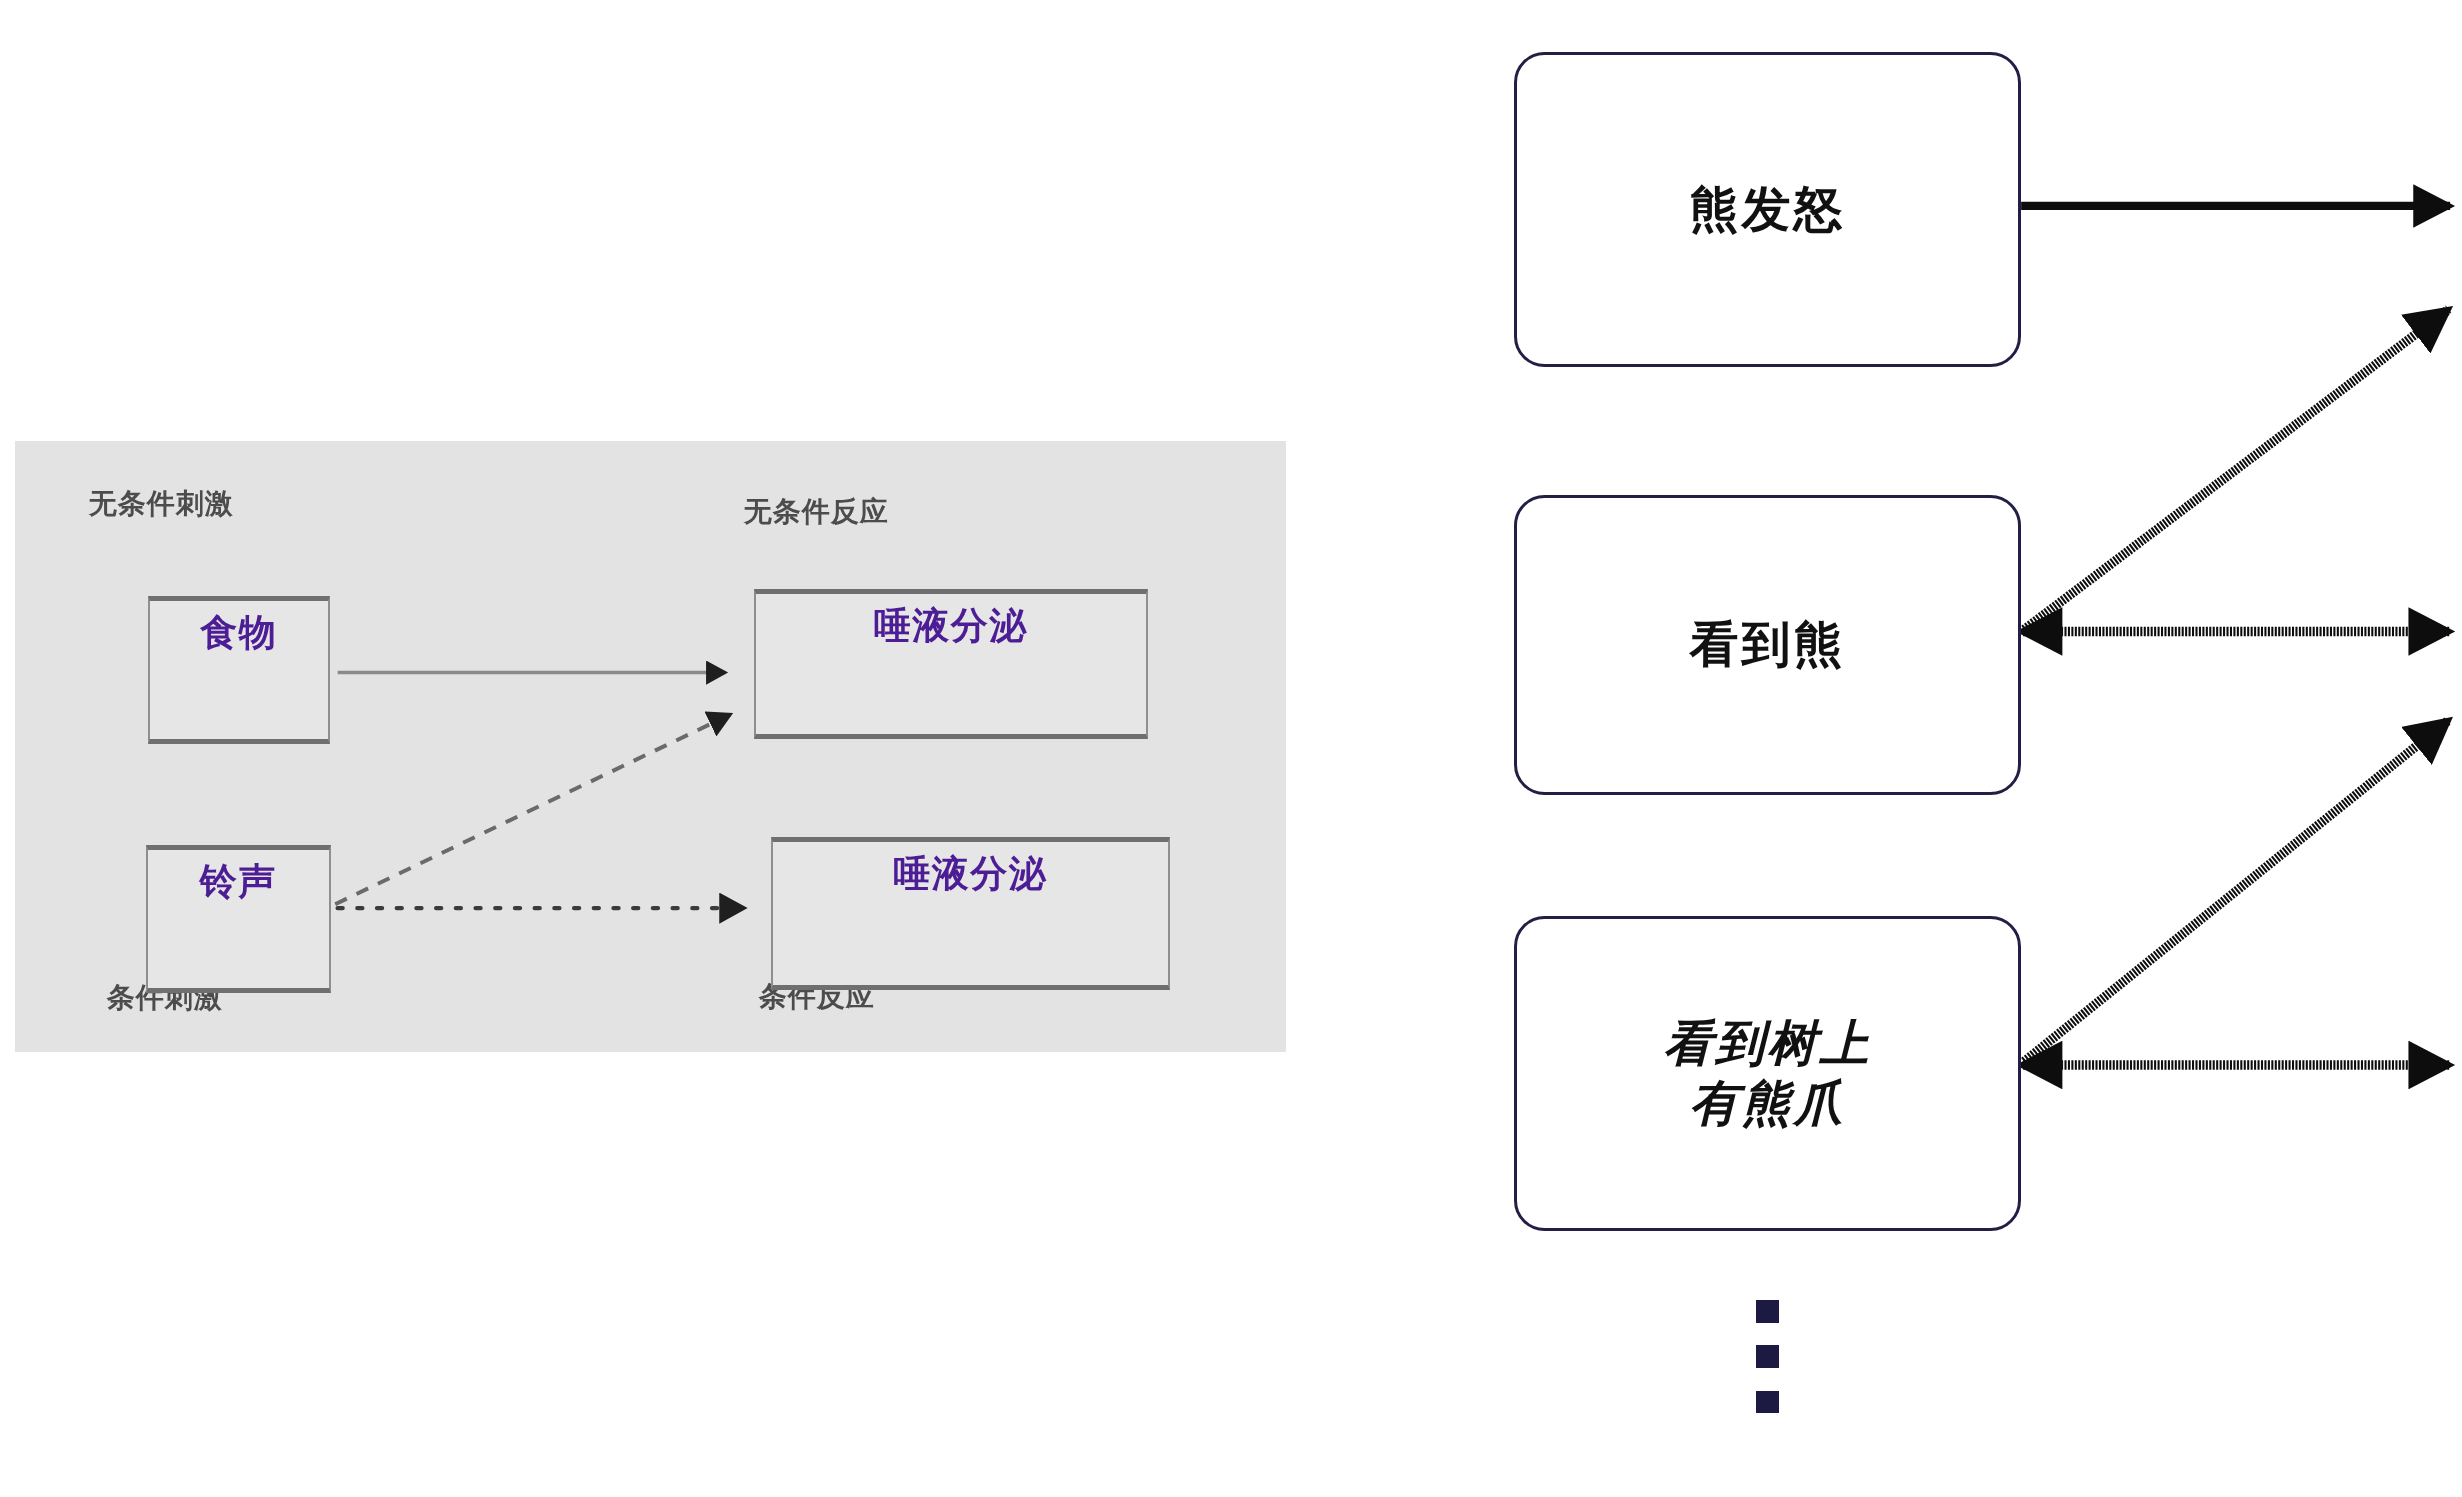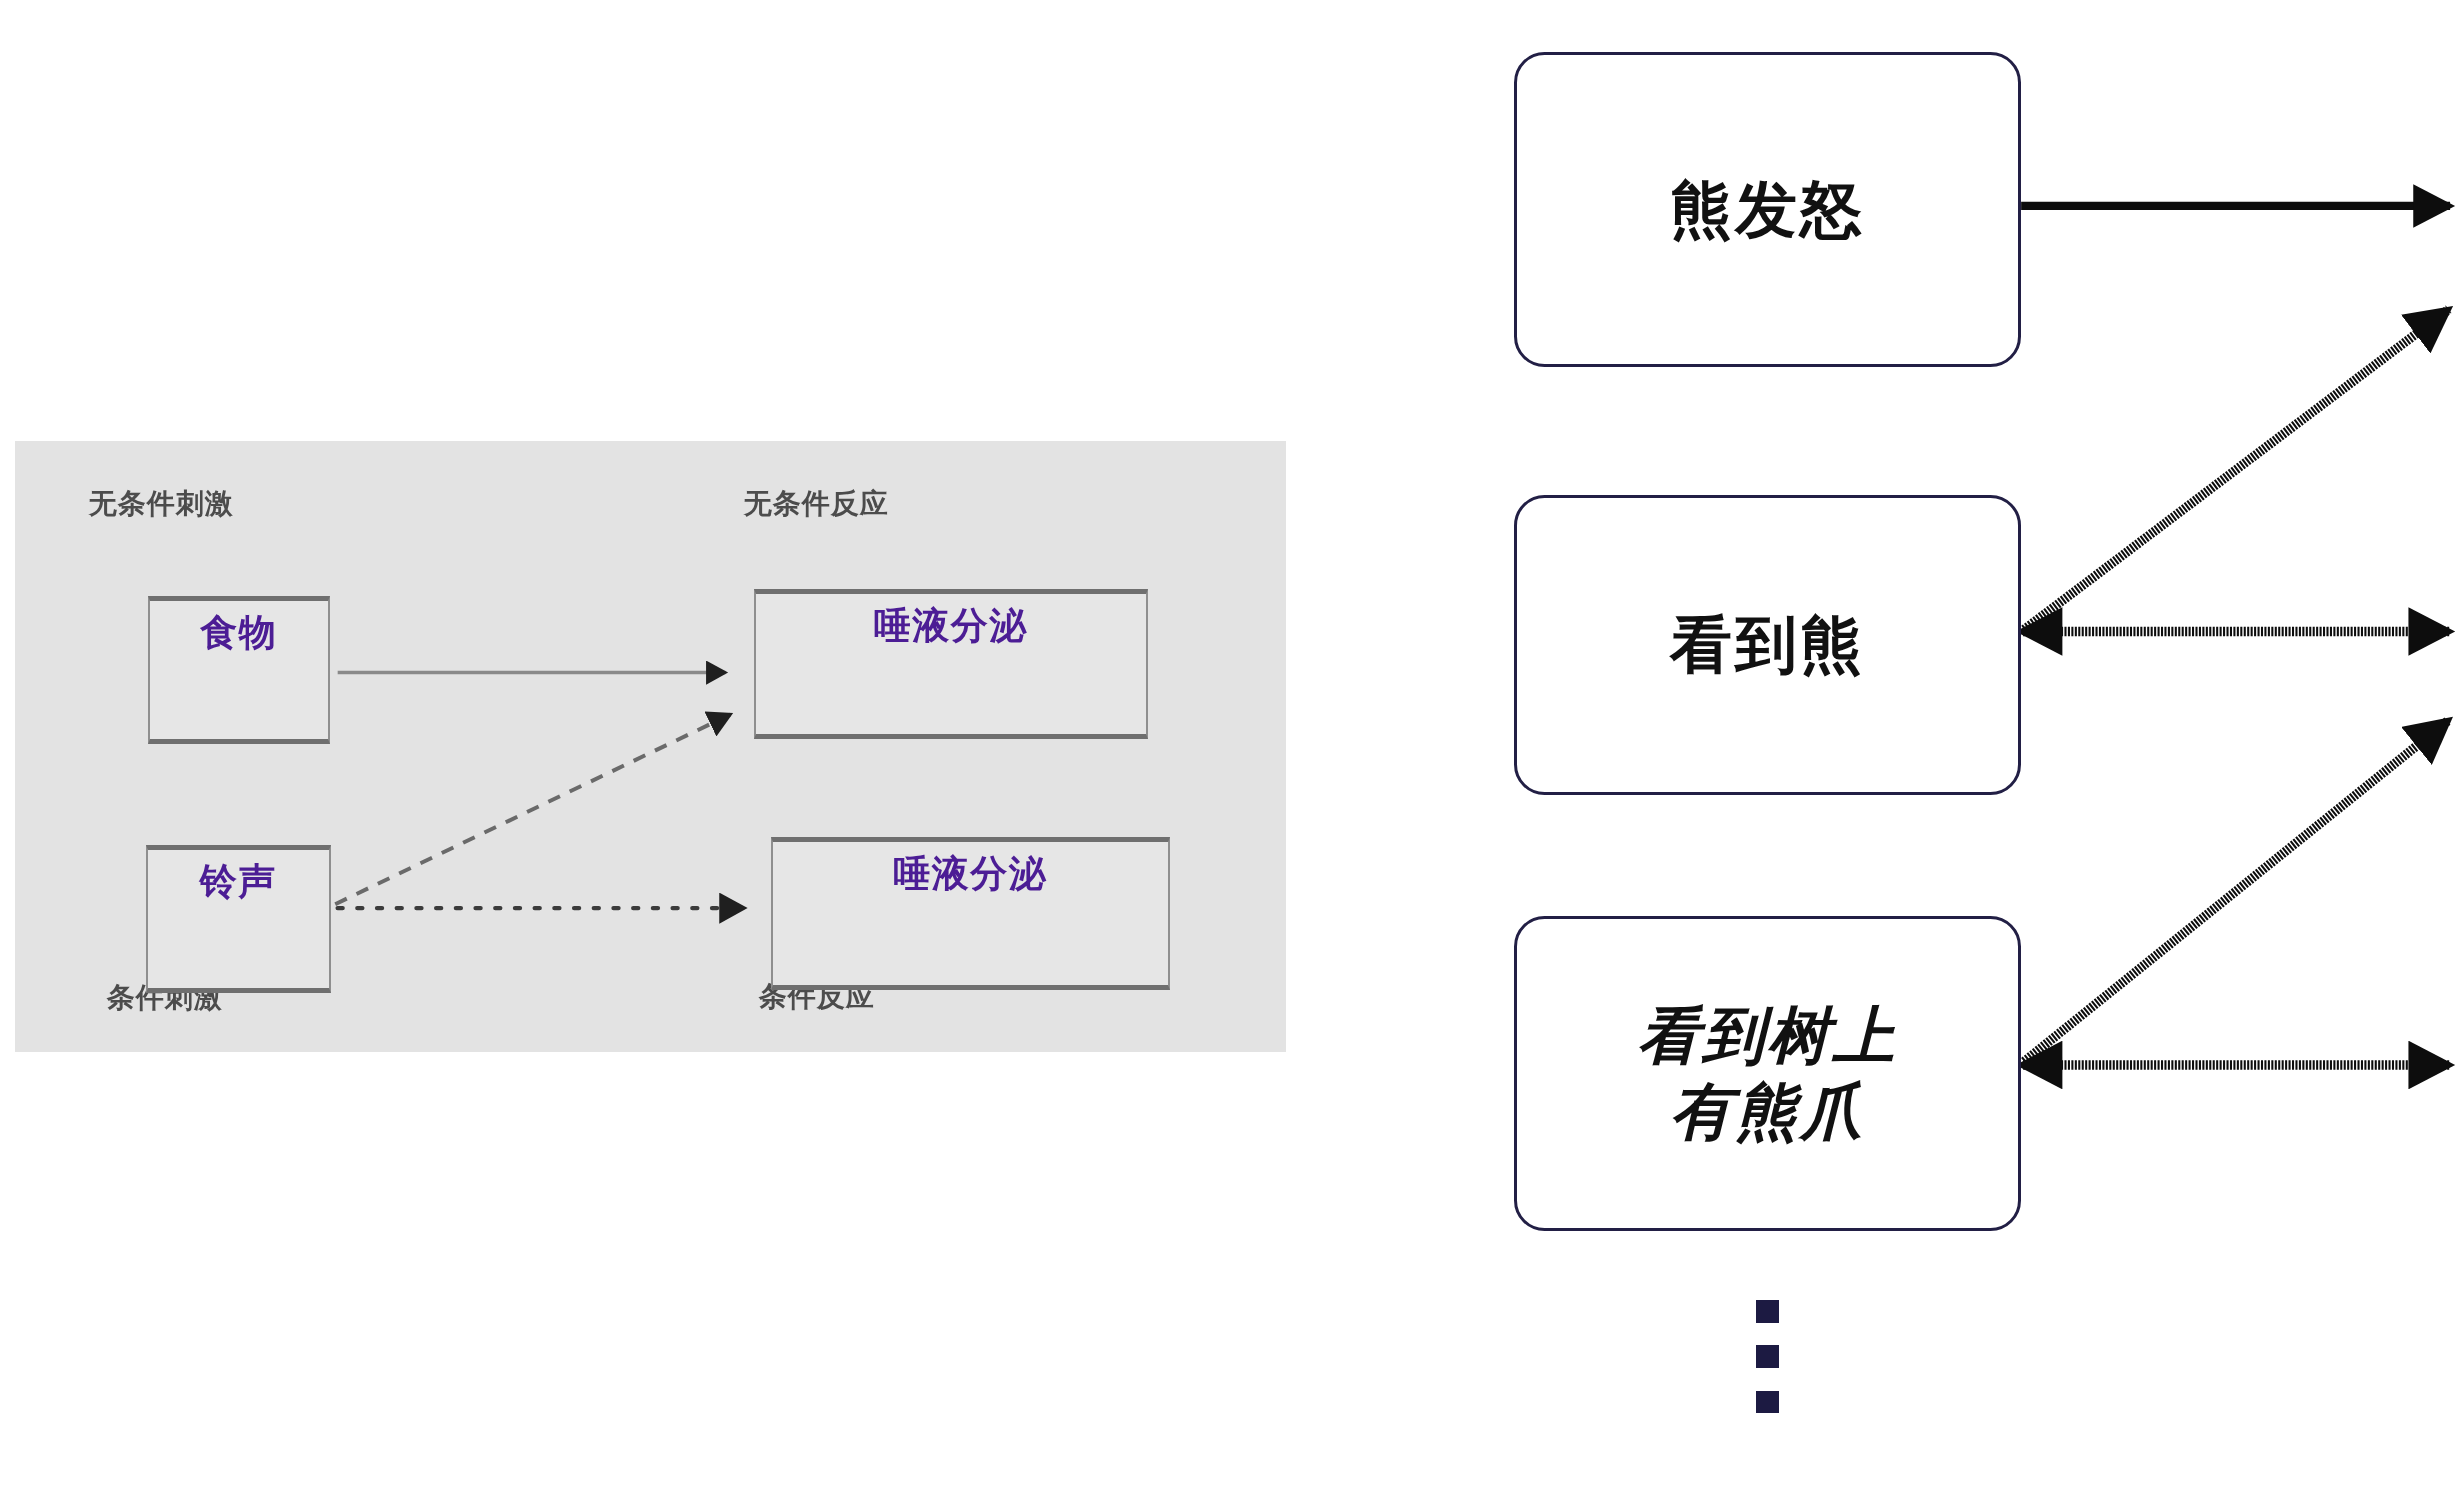--- a/index.html
+++ b/index.html
@@ -13,21 +13,21 @@
   #pavlov-panel{
     position:absolute;left:14.8px;top:441px;width:1271px;height:611px;
     background:#e3e3e3;
   }
   .pv-caption{
     position:absolute;color:#4c4c4c;font-size:28px;font-weight:700;
     letter-spacing:1px;white-space:nowrap;
     font-family:"DejaVu Sans","Liberation Sans",sans-serif;
   }
   #pv-cap-us  {left:74px; top:44px;}
-  #pv-cap-ur  {left:729px;top:44px;}
+  #pv-cap-ur  {left:729px;top:52px;}
   #pv-cap-cs  {left:92px; top:529px;margin-top:9px;}
   #pv-cap-cr  {left:744px;top:529px;margin-top:8px;}
 
   .pv-box{
     position:absolute;background:#e6e6e6;
     border:2px solid #8f8f8f;
     border-top:5.4px solid #6f6f6f;
     border-bottom:5.4px solid #6f6f6f;
     box-sizing:border-box;
     display:flex;align-items:flex-start;justify-content:center;
@@ -45,21 +45,21 @@
   #pavlov-svg{position:absolute;left:0;top:0;width:1271px;height:611px;overflow:visible;}
 
   
   .rl-node{
     position:absolute;box-sizing:border-box;background:#ffffff;
     border-radius:30.5px;
     display:flex;align-items:center;justify-content:center;text-align:center;
   }
   .rl-node.navy{border:3.4px solid #221f45;}
   .rl-node .cn{
-    color:#111111;font-size:62px;font-weight:700;line-height:1.22;
+    color:#111111;font-size:49px;font-weight:700;line-height:1.22;
     letter-spacing:3px;
     font-family:"DejaVu Sans","Liberation Sans",sans-serif;
   }
 
   #node-bear-angry {left:1514px;top:52px;  width:507px;height:315px;}
   #node-see-bear   {left:1514px;top:464px;  width:507px;height:300px;margin-top:31px;}
   #node-see-paw    {left:1514px;top:916px; width:507px;height:315px;}
 
   #rl-svg{position:absolute;left:0;top:0;width:3306px;height:1498px;overflow:visible;}
 

